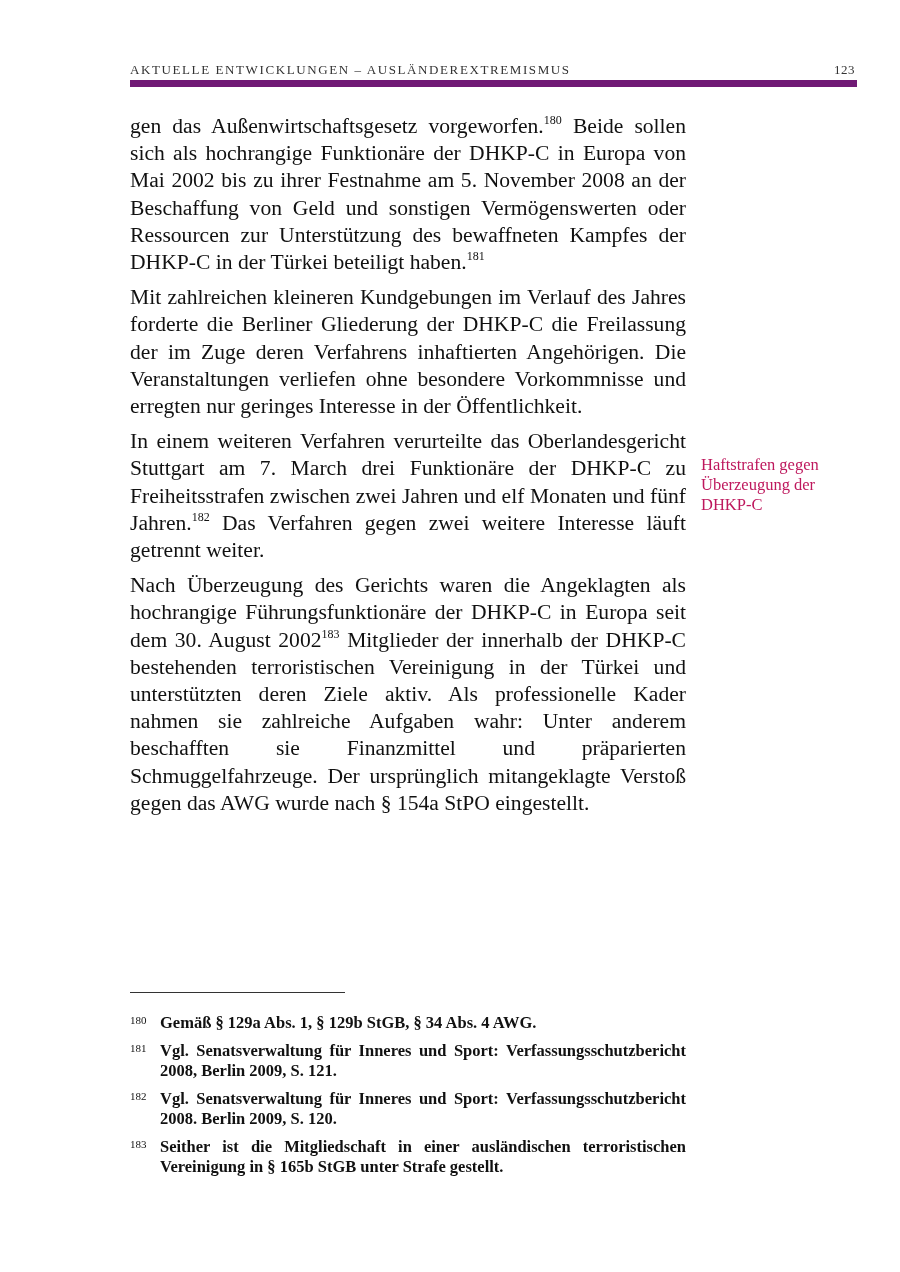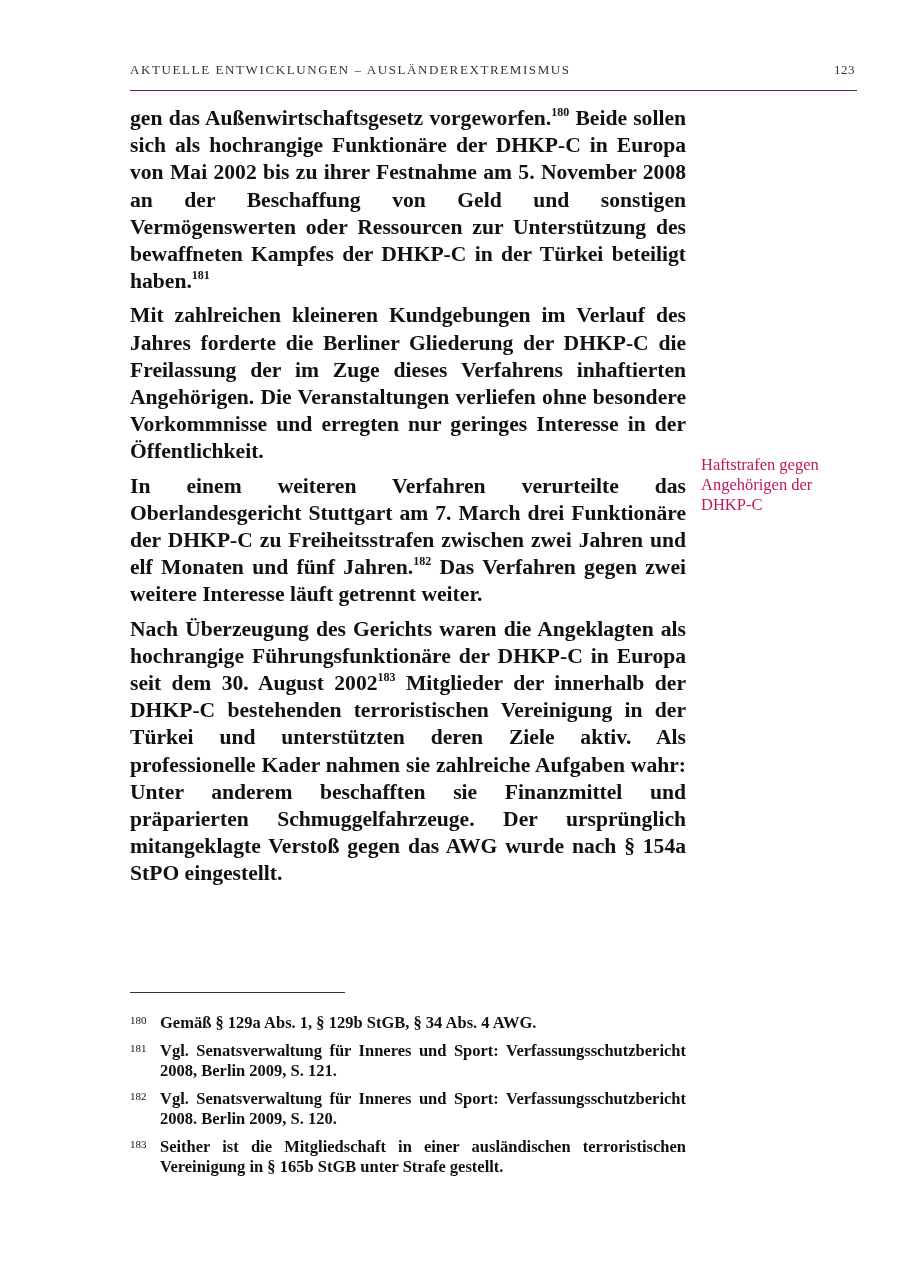--- a/index.html
+++ b/index.html
@@ -1,53 +1,53 @@
 <!DOCTYPE html>
 <html><head>
 <meta charset="utf-8">
 <style>
   html, body { margin: 0; padding: 0; background: #ffffff; }
   body { width: 900px; height: 1272px; position: relative; overflow: hidden;
          font-family: "Liberation Serif", "DejaVu Serif", serif; color: #111; }
   .running-head { position: absolute; left: 130px; top: 62px; width: 727px;
                   font-size: 13px; letter-spacing: 1.6px; color: #333;
-                  border-bottom: 1px solid #701a75; padding-bottom: 12px; }
+                  border-bottom: 7px solid #701a75; padding-bottom: 2px; }
   .running-head .title { display: inline-block; }
   .running-head .pno { position: absolute; right: 2px; top: 0; letter-spacing: 0.5px; }
   .main { position: absolute; left: 130px; top: 105px; width: 556px; }
-  .main p { margin: 0 0 7px 0; font-size: 21.6px; line-height: 27.2px;
-            text-align: justify; font-weight: bold; }
+  .main p { margin: 8px 0 7px 0; font-size: 21.6px; line-height: 27.2px;
+            text-align: justify; }
   sup { font-size: 12px; line-height: 0; vertical-align: 9px; }
   .margin-note { position: absolute; left: 701px; top: 455px; width: 160px;
                  color: #be185d; font-size: 16.5px; line-height: 20px; }
   .fn-rule { position: absolute; left: 130px; top: 992px; width: 215px;
              border-top: 1.5px solid #333; }
   .footnotes { position: absolute; left: 130px; top: 1013px; width: 556px; }
   .fn { display: flex; margin-bottom: 8px; font-size: 16.5px; line-height: 20px; }
   .fn .num { width: 30px; flex: 0 0 30px; font-size: 11px; line-height: 14px; padding-top: 0; }
   .fn .txt { flex: 1; text-align: justify; font-weight: bold; }
 </style>
 </head>
 <body>
 
 <div class="running-head">
   <span class="title">AKTUELLE ENTWICKLUNGEN – AUSLÄNDEREXTREMISMUS</span>
   <span class="pno">123</span>
 </div>
 
 <div class="main">
   <p><span>gen das Außenwirtschaftsgesetz vorgeworfen.</span><sup>180</sup><span> Beide sollen sich als hochrangige Funktionäre der DHKP-C in Europa von Mai 2002 bis zu ihrer Festnahme am 5. November 2008 an der Beschaffung von Geld und sonstigen Vermögenswerten oder Ressourcen zur Unterstützung des bewaffneten Kampfes der DHKP-C in der Türkei beteiligt haben.</span><sup>181</sup></p>
-  <p><span>Mit zahlreichen kleineren Kundgebungen im Verlauf des Jahres forderte die Berliner Gliederung der DHKP-C die Freilassung der im Zuge dieses Verfahrens inhaftierten Angehörigen. Die Veranstaltungen verliefen ohne besondere Vorkommnisse und erregten nur geringes Interesse in der Öffentlichkeit.</span></p>
+  <p><span>Mit zahlreichen kleineren Kundgebungen im Verlauf des Jahres forderte die Berliner Gliederung der DHKP-C die Freilassung der im Zuge deren Verfahrens inhaftierten Angehörigen. Die Veranstaltungen verliefen ohne besondere Vorkommnisse und erregten nur geringes Interesse in der Öffentlichkeit.</span></p>
   <p><span>In einem weiteren Verfahren verurteilte das Oberlandesgericht Stuttgart am 7. March drei Funktionäre der DHKP-C zu Freiheitsstrafen zwischen zwei Jahren und elf Monaten und fünf Jahren.</span><sup>182</sup><span> Das Verfahren gegen zwei weitere Interesse läuft getrennt weiter.</span></p>
   <p><span>Nach Überzeugung des Gerichts waren die Angeklagten als hochrangige Führungsfunktionäre der DHKP-C in Europa seit dem 30. August 2002</span><sup>183</sup><span> Mitglieder der innerhalb der DHKP-C bestehenden terroristischen Vereinigung in der Türkei und unterstützten deren Ziele aktiv. Als professionelle Kader nahmen sie zahlreiche Aufgaben wahr: Unter anderem beschafften sie Finanzmittel und präparierten Schmuggelfahrzeuge. Der ursprünglich mitangeklagte Verstoß gegen das AWG wurde nach § 154a StPO eingestellt.</span></p>
 </div>
 
 <div class="margin-note">
   <div>Haftstrafen gegen</div>
-  <div>Angehörigen der</div>
+  <div>Überzeugung der</div>
   <div>DHKP-C</div>
 </div>
 
 <div class="fn-rule"></div>
 
 <div class="footnotes">
   <div class="fn">
     <span class="num">180</span>
     <span class="txt">Gemäß § 129a Abs. 1, § 129b StGB, § 34 Abs. 4 AWG.</span>
   </div>

